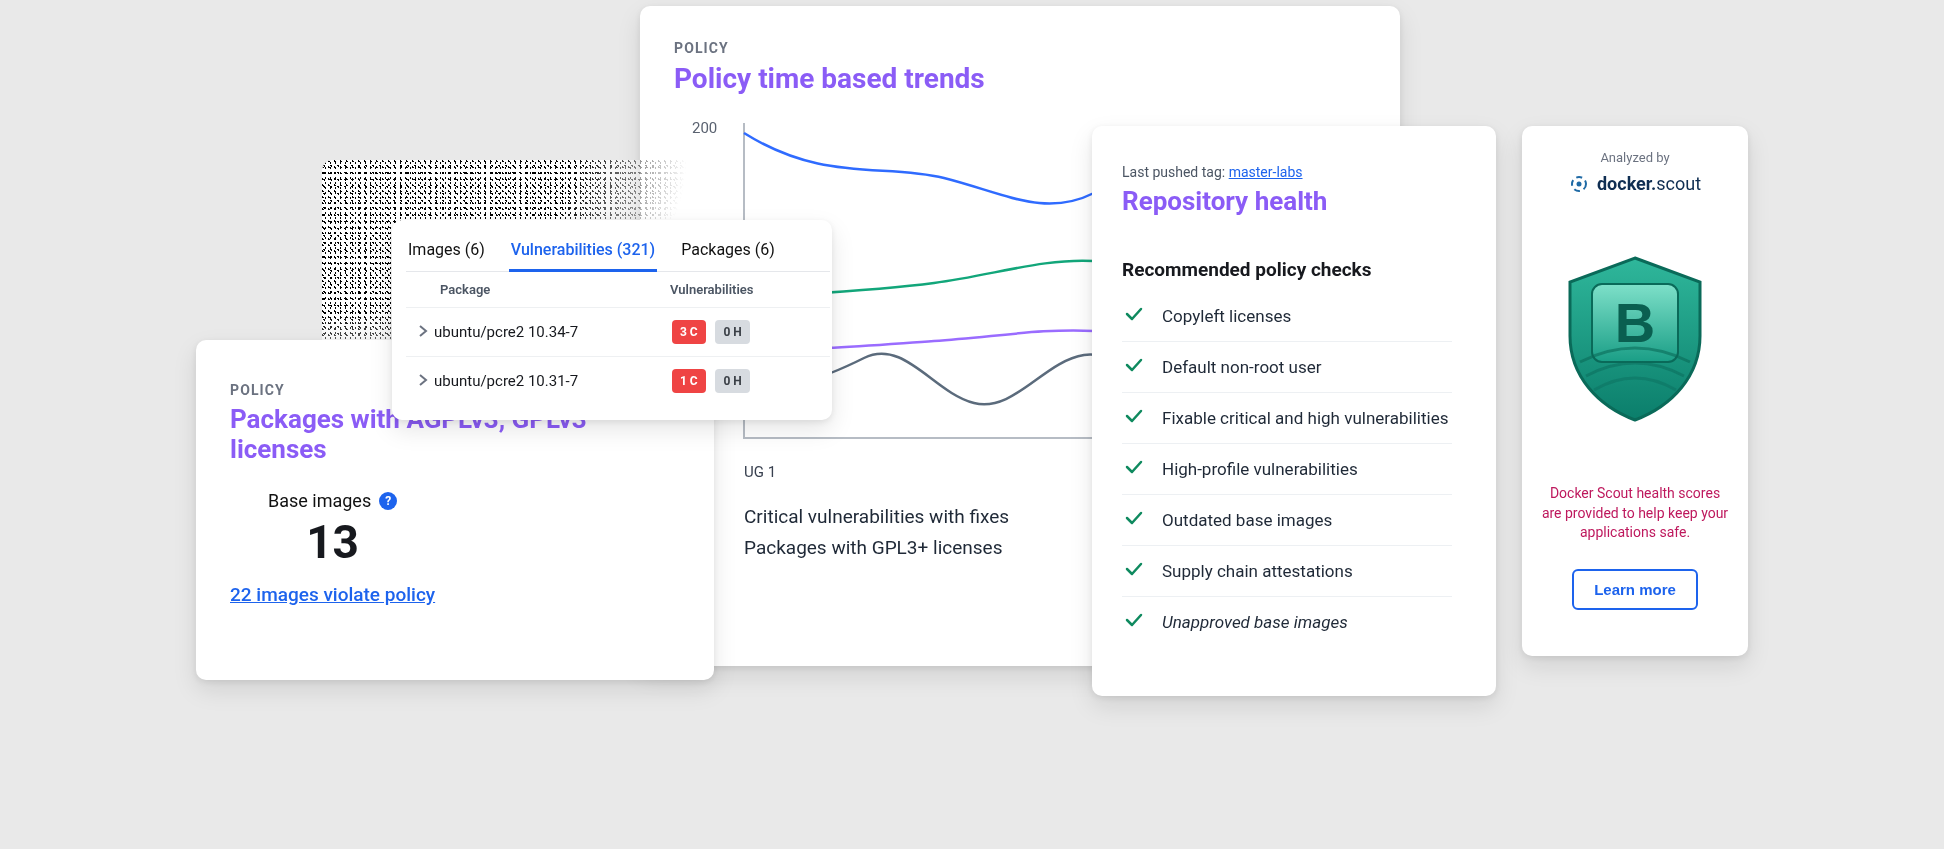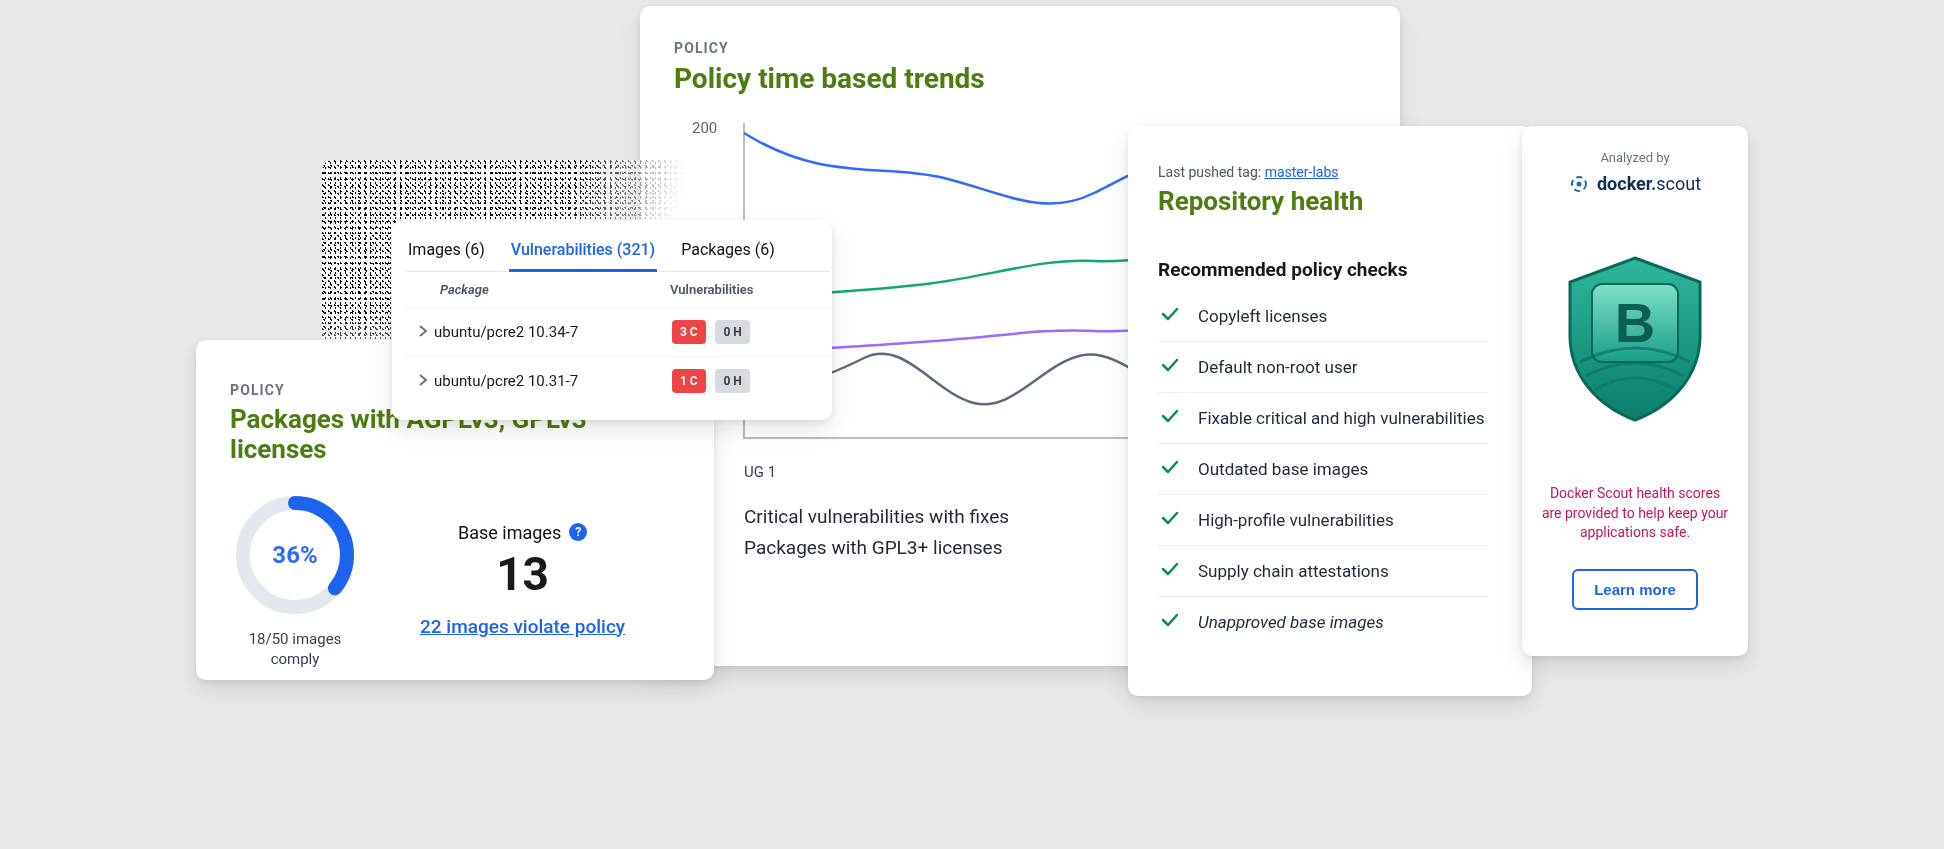--- a/index.html
+++ b/index.html
@@ -29,21 +29,21 @@
   .overline {
     font-size: 14px;
     font-weight: 700;
     letter-spacing: .08em;
     color: #6b7280;
   }
   .card-title {
     font-size: 28px;
     font-weight: 700;
     margin-top: 6px;
-    color: #4d7c0f;
+    color: #8b5cf6;
   }
 
   
   #trends-card {
     left: 448px; top: 6px; width: 760px; height: 660px;
     padding: 34px 34px 24px 34px;
   }
   #trends-chart { margin-top: 28px; position: relative; }
   .y-tick {
     position: absolute; left: 0; top: 0;
@@ -105,35 +105,35 @@
 
   
   #vuln-card {
     left: 200px; top: 220px; width: 440px; height: 200px;
     padding: 14px 2px 6px 14px;
   }
   .tabs { display:flex; gap:22px; border-bottom:1px solid #e5e7eb; font-size:16px; }
   .tab { padding: 6px 2px 10px; color:#111; cursor:pointer; }
   .tab.active { color:#1d63ed; border-bottom:3px solid #1d63ed; font-weight:500; margin-bottom:-1px; }
   .thead { display:flex; padding: 10px 4px 10px 34px; color:#4b5563; font-size:13px; font-weight:600; }
-  .thead .col1 { width: 230px; font-style: italic; }
+  .thead .col1 { width: 230px; }
   .trow { display:flex; align-items:center; padding: 12px 4px 12px 6px; border-top:1px solid #eef0f2; font-size:15px; }
   .chevron { width:22px; color:#6b7280; text-align:center; }
   .trow .pkg { width: 238px; }
   .pill {
     display:inline-flex; align-items:center; justify-content:center;
     height:24px; padding:0 8px; border-radius:4px; font-size:12px; font-weight:700;
     margin-right:6px;
   }
   .pill.c { background:#ef4444; color:#fff; }
   .pill.h { background:#d7dbe0; color:#3a3f46; }
 
   
   #health-card {
-    left: 936px; top: 126px; width: 404px; height: 570px;
+    left: 900px; top: 126px; width: 404px; height: 570px;
     padding: 38px 44px 24px 30px;
   }
   .pushed { font-size: 14px; color:#4b5563; }
   .pushed a { color:#1d63ed; text-decoration: underline; }
   #health-card .card-title { font-size: 26px; }
   .section-title { font-size: 19px; font-weight:700; margin-top: 42px; margin-bottom: 10px; }
   .check-list { list-style:none; }
   .check-list li {
     display:flex; align-items:center; gap:16px;
     padding: 13px 2px; border-bottom:1px solid #edf0f3; font-size:17px; color:#1f2937;
@@ -200,33 +200,20 @@
       </div>
     </div>
   </div>
 
   <div id="noise"></div>
 
   <div id="policy-card" class="card">
     <div class="overline">POLICY</div>
     <div class="card-title" style="font-size:26px;">Packages with AGPLv3, GPLv3 licenses</div>
     <div id="policy-body">
-      <div class="donut-wrap">
-        <div class="donut-rel">
-          <svg width="130" height="130" viewBox="0 0 130 130">
-            <circle cx="65" cy="65" r="52" fill="none" stroke="#e3e7ee" stroke-width="14"></circle>
-            <circle cx="65" cy="65" r="52" fill="none" stroke="#1d63ed" stroke-width="14" stroke-linecap="round" stroke-dasharray="326.7" stroke-dashoffset="209.1" transform="rotate(-90 65 65)"></circle>
-          </svg>
-          <span class="donut-pct">36%</span>
-        </div>
-        <div class="donut-caption">
-          <span>18/50 images</span><br>
-          <span>comply</span>
-        </div>
-      </div>
       <div class="base-images">
         <span class="lbl">
           <span>Base images</span>
           <span class="help-dot">?</span>
         </span>
         <div class="num">13</div>
         <a href="#" class="violate-link">22 images violate policy</a>
       </div>
     </div>
   </div>
@@ -289,27 +276,27 @@
         <li>
           <span class="check-icon"><svg width="20" height="20" viewBox="0 0 20 20">
               <path d="M3 10 L8 15 L17 5" fill="none" stroke="#0f8a5f" stroke-width="2.5" stroke-linecap="round" stroke-linejoin="round"></path>
             </svg></span>
           <span>Fixable critical and high vulnerabilities</span>
         </li>
         <li>
           <span class="check-icon"><svg width="20" height="20" viewBox="0 0 20 20">
               <path d="M3 10 L8 15 L17 5" fill="none" stroke="#0f8a5f" stroke-width="2.5" stroke-linecap="round" stroke-linejoin="round"></path>
             </svg></span>
+          <span>High-profile vulnerabilities</span>
+        </li>
+        <li>
+          <span class="check-icon"><svg width="20" height="20" viewBox="0 0 20 20">
+              <path d="M3 10 L8 15 L17 5" fill="none" stroke="#0f8a5f" stroke-width="2.5" stroke-linecap="round" stroke-linejoin="round"></path>
+            </svg></span>
           <span>Outdated base images</span>
-        </li>
-        <li>
-          <span class="check-icon"><svg width="20" height="20" viewBox="0 0 20 20">
-              <path d="M3 10 L8 15 L17 5" fill="none" stroke="#0f8a5f" stroke-width="2.5" stroke-linecap="round" stroke-linejoin="round"></path>
-            </svg></span>
-          <span>High-profile vulnerabilities</span>
         </li>
         <li>
           <span class="check-icon"><svg width="20" height="20" viewBox="0 0 20 20">
               <path d="M3 10 L8 15 L17 5" fill="none" stroke="#0f8a5f" stroke-width="2.5" stroke-linecap="round" stroke-linejoin="round"></path>
             </svg></span>
           <span>Supply chain attestations</span>
         </li>
         <li>
           <span class="check-icon"><svg width="20" height="20" viewBox="0 0 20 20">
               <path d="M3 10 L8 15 L17 5" fill="none" stroke="#0f8a5f" stroke-width="2.5" stroke-linecap="round" stroke-linejoin="round"></path>

